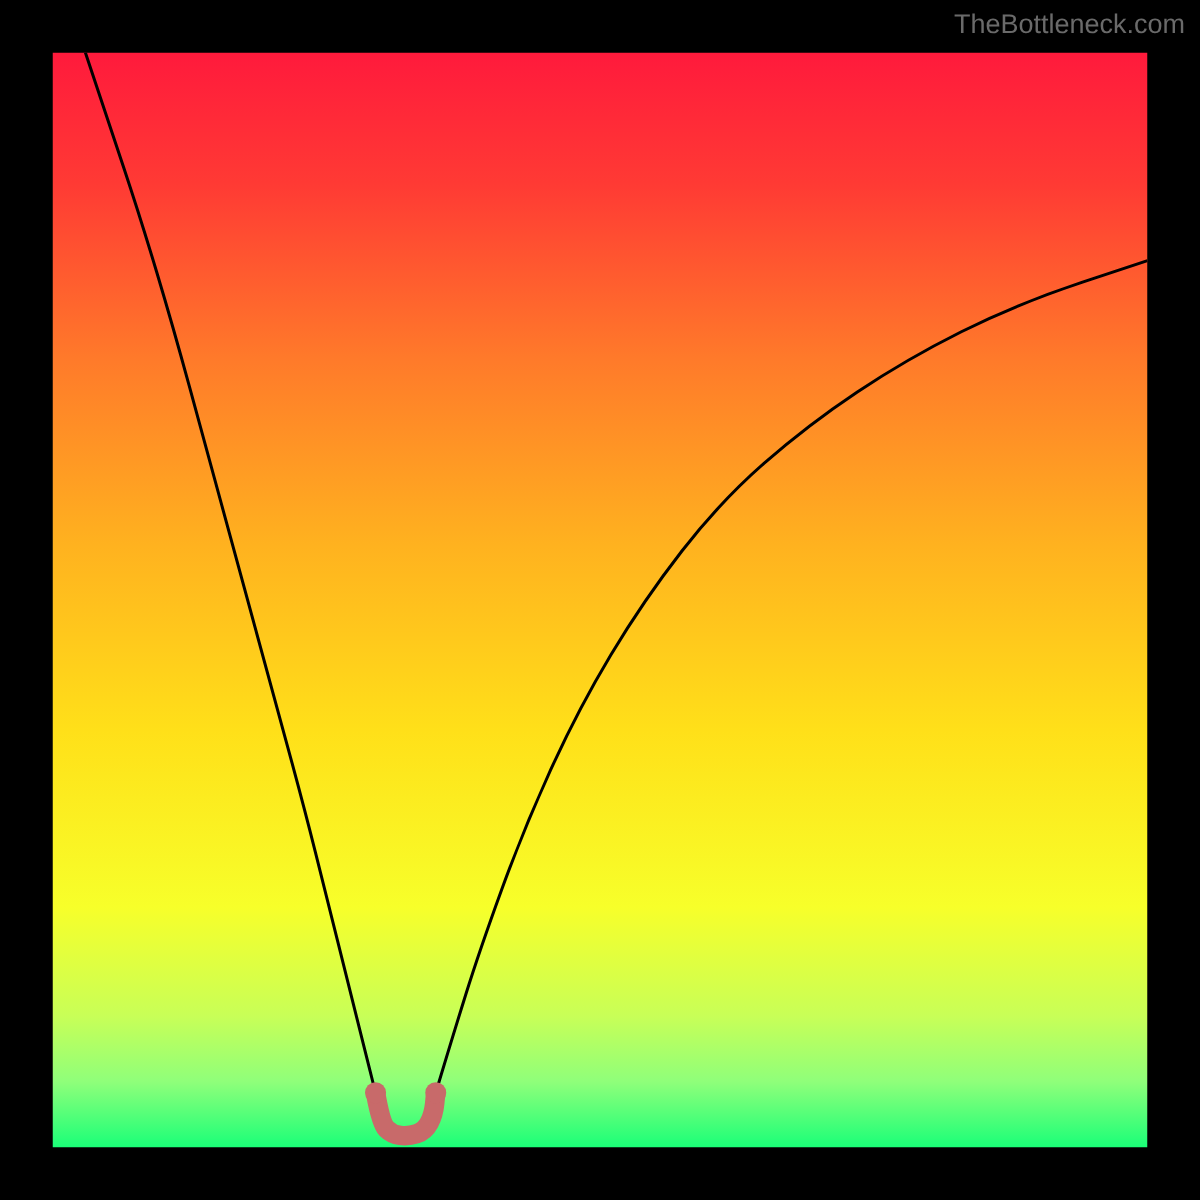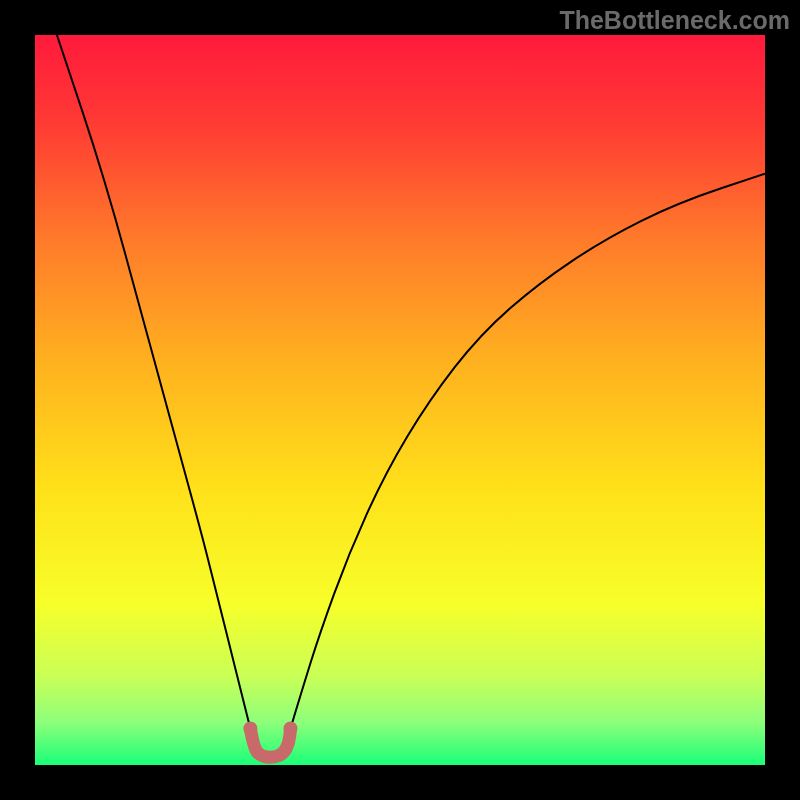--- a/index.html
+++ b/index.html
@@ -17,22 +17,22 @@
     left: 0;
     width: 800px;
     height: 800px;
     background: #000;
   }
   .watermark {
     position: absolute;
     top: 6px;
     right: 10px;
     color: #6a6a6a;
-    font-size: 25px;
-    font-weight: 700;
+    font-size: 18px;
+    font-weight: 400;
     letter-spacing: 0;
     user-select: none;
   }
   .plot {
     position: absolute;
     top: 35px;
     left: 35px;
     width: 730px;
     height: 730px;
   }

